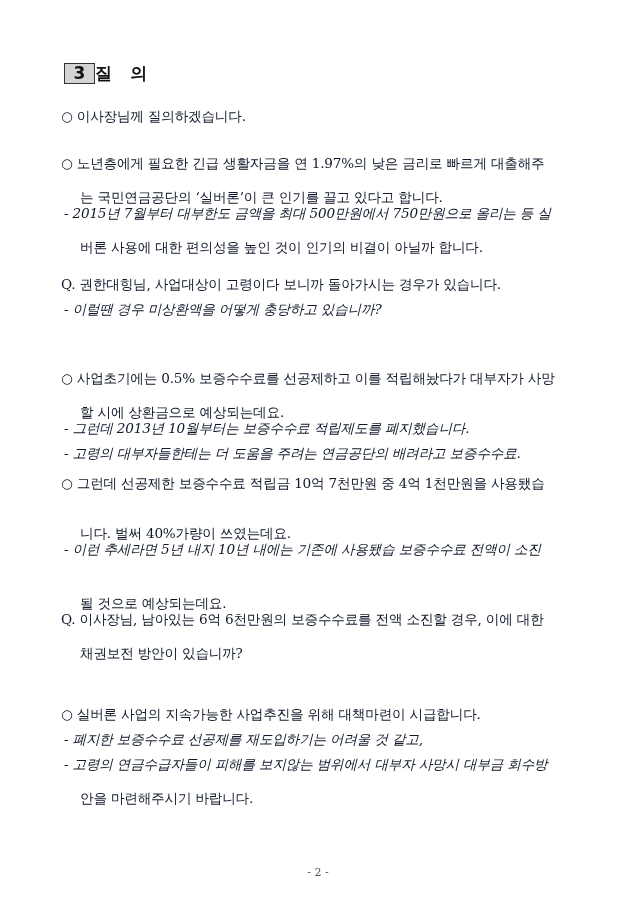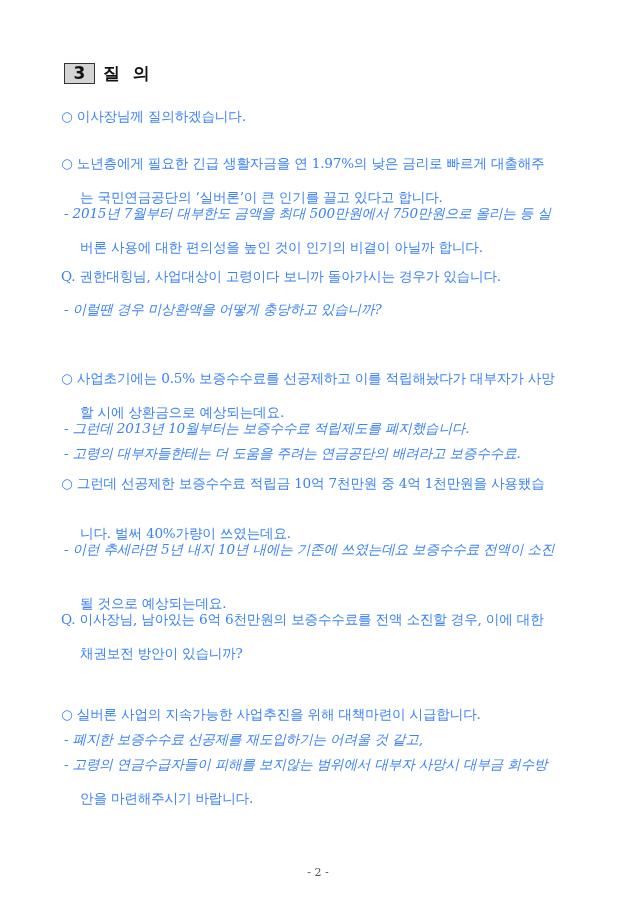--- a/index.html
+++ b/index.html
@@ -2,23 +2,23 @@
 <html><head>
 <meta charset="utf-8">
 <style>
   html, body { margin: 0; padding: 0; background: #ffffff; }
   body { width: 636px; height: 899px; position: relative; overflow: hidden;
          font-family: "DejaVu Serif", "Liberation Serif", serif; color: #222; }
   .heading { position: absolute; left: 64px; top: 62px; display: flex; align-items: center; }
   .num-box { width: 31px; height: 21px; background: #d4d4d4; border: 1px solid #333;
              box-sizing: border-box; font-family: "DejaVu Sans", "Liberation Sans", sans-serif;
              font-weight: bold; font-size: 17px; text-align: center; line-height: 19px; color: #111; }
-  .heading-title { margin-left: 8px; font-family: Liberation Sans, sans-serif;
+  .heading-title { font-family: Liberation Mono, monospace;
                    font-weight: bold; font-size: 17px; letter-spacing: 4px; color: #111; }
-  .line { position: absolute; font-size: 13.6px; white-space: nowrap; letter-spacing: -0.2px; color: #3b82f6; }
+  .line { position: absolute; font-size: 13.6px; white-space: nowrap; letter-spacing: -0.2px; color: #0f172a; }
   .l0 { left: 61px; }
   .l1 { left: 64px; font-style: italic; }
   .lind { left: 80px; margin-top: 9px; }
   .footer { position: absolute; top: 866px; left: 0; width: 636px; text-align: center;
             font-size: 11px; color: #555; }
 </style>
 </head>
 <body>
 
 <div class="heading">
@@ -27,35 +27,35 @@
 </div>
 
 <div class="line l0" style="top:108px">○ 이사장님께 질의하겠습니다.</div>
 
 <div class="line l0" style="top:155px">○ 노년층에게 필요한 긴급 생활자금을 연 1.97%의 낮은 금리로 빠르게 대출해주</div>
 <div class="line lind" style="top:180px">는 국민연금공단의 ‘실버론’이 큰 인기를 끌고 있다고 합니다.</div>
 
 <div class="line l1" style="top:205px">- 2015년 7월부터 대부한도 금액을 최대 500만원에서 750만원으로 올리는 등 실</div>
 <div class="line lind" style="top:230px">버론 사용에 대한 편의성을 높인 것이 인기의 비결이 아닐까 합니다.</div>
 
-<div class="line l0" style="top:268px">Q. 권한대힝님, 사업대상이 고령이다 보니까 돌아가시는 경우가 있습니다.</div>
+<div class="line l0" style="top:276px">Q. 권한대힝님, 사업대상이 고령이다 보니까 돌아가시는 경우가 있습니다.</div>
 
 <div class="line l1" style="top:301px">- 이럴땐 경우 미상환액을 어떻게 충당하고 있습니까?</div>
 
 <div class="line l0" style="top:370px">○ 사업초기에는 0.5% 보증수수료를 선공제하고 이를 적립해놨다가 대부자가 사망</div>
 <div class="line lind" style="top:395px">할 시에 상환금으로 예상되는데요.</div>
 
 <div class="line l1" style="top:420px">- 그런데 2013년 10월부터는 보증수수료 적립제도를 폐지했습니다.</div>
 
 <div class="line l1" style="top:445px">- 고령의 대부자들한테는 더 도움을 주려는 연금공단의 배려라고 보증수수료.</div>
 
 <div class="line l0" style="top:475px">○ 그런데 선공제한 보증수수료 적립금 10억 7천만원 중 4억 1천만원을 사용됐습</div>
 <div class="line lind" style="top:516px">니다. 벌써 40%가량이 쓰였는데요.</div>
 
-<div class="line l1" style="top:541px">- 이런 추세라면 5년 내지 10년 내에는 기존에 쓰였는데요 보증수수료 전액이 소진</div>
+<div class="line l1" style="top:541px">- 이런 추세라면 5년 내지 10년 내에는 기존에 사용됐습 보증수수료 전액이 소진</div>
 <div class="line lind" style="top:586px">될 것으로 예상되는데요.</div>
 
 <div class="line l0" style="top:611px">Q. 이사장님, 남아있는 6억 6천만원의 보증수수료를 전액 소진할 경우, 이에 대한</div>
 <div class="line lind" style="top:636px">채권보전 방안이 있습니까?</div>
 
 <div class="line l0" style="top:706px">○ 실버론 사업의 지속가능한 사업추진을 위해 대책마련이 시급합니다.</div>
 
 <div class="line l1" style="top:731px">- 폐지한 보증수수료 선공제를 재도입하기는 어려울 것 같고,</div>
 
 <div class="line l1" style="top:756px">- 고령의 연금수급자들이 피해를 보지않는 범위에서 대부자 사망시 대부금 회수방</div>

